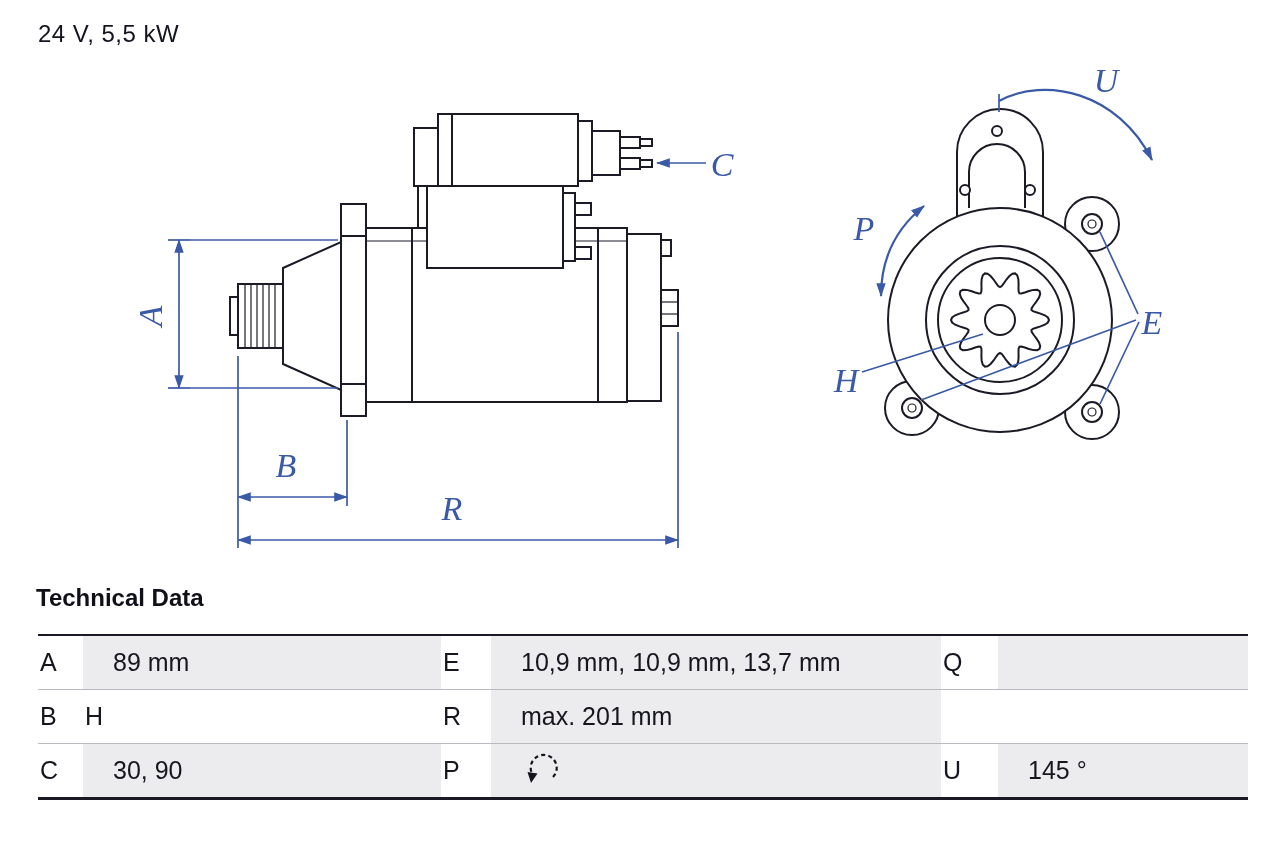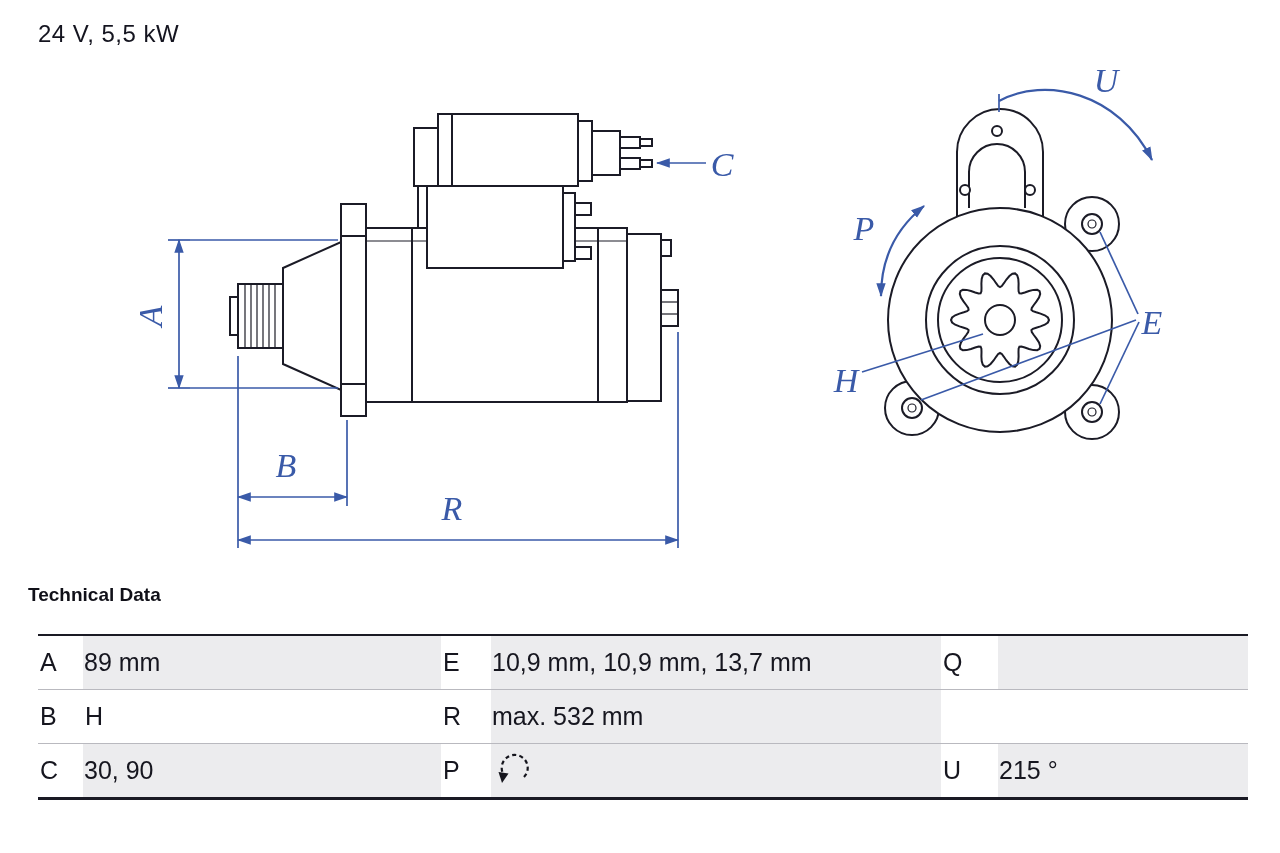--- a/index.html
+++ b/index.html
@@ -18,39 +18,39 @@
   .ink-f { stroke:#1b1b26; stroke-width:2; fill:#ffffff; stroke-linejoin:miter; }
   .ink-thin { stroke:#1b1b26; stroke-width:1.2; fill:none; }
   .blue  { stroke:#3a5aa8; stroke-width:1.7; fill:none; }
   .blue2 { stroke:#3a5aa8; stroke-width:2.2; fill:none; }
   .dim-text {
     font-family:"Liberation Serif", serif; font-style:italic;
     font-size:34px; fill:#3a5aa8;
   }
 
   .tech-heading {
-    position:absolute; left:28px; top:584px;
-    font-size:19px; font-weight:bold; color:#101018;
+    position:absolute; left:36px; top:584px;
+    font-size:24px; font-weight:bold; color:#101018;
   }
   .tech-table {
     position:absolute; left:38px; top:634px; width:1210px;
     border-bottom:3px solid #1a1a24;
   }
   .t-row {
     display:grid;
     grid-template-columns:45px 358px 50px 450px 57px 1fr;
     border-top:1px solid #b9b9bf;
   }
   .t-row:first-child { border-top:2px solid #1a1a24; }
   .cell {
     height:53px; display:flex; align-items:center;
     font-size:25px; color:#16161f; white-space:nowrap; overflow:hidden;
   }
   .key { background:#ffffff; padding-left:2px; }
-  .val { background:#ececee; padding-left:1px; }
+  .val { background:#ececee; padding-left:30px; }
 </style>
 </head>
 <body>
 
 <div class="page-title">24 V, 5,5 kW</div>
 
 <svg class="diagram-svg" width="1280" height="575" viewBox="0 0 1280 575">
   <defs>
     <marker id="arr" viewBox="0 0 12 8" refX="11" refY="4" markerWidth="14" markerHeight="10" markerUnits="userSpaceOnUse" orient="auto-start-reverse">
       <path d="M0,0 L12,4 L0,8 Z" fill="#3a5aa8"></path>
@@ -180,28 +180,28 @@
     <div class="cell val">89 mm</div>
     <div class="cell key">E</div>
     <div class="cell val">10,9 mm, 10,9 mm, 13,7 mm</div>
     <div class="cell key">Q</div>
     <div class="cell val"></div>
   </div>
   <div class="t-row">
     <div class="cell key">B</div>
     <div class="cell key">H</div>
     <div class="cell key">R</div>
-    <div class="cell val">max. 532 mm</div>
+    <div class="cell val">max. 201 mm</div>
   </div>
   <div class="t-row">
     <div class="cell key">C</div>
     <div class="cell val">30, 90</div>
     <div class="cell key">P</div>
     <div class="cell val">
       <svg width="44" height="36" viewBox="0 0 36 36">
         <path d="M 28,24 A 13 13 0 1 0 7.5,21.5" fill="none" stroke="#14141c" stroke-width="2.2" stroke-dasharray="4 3.2"></path>
         <polygon points="2.5,19 12.5,20.5 6,30" fill="#14141c"></polygon>
       </svg>
     </div>
     <div class="cell key">U</div>
-    <div class="cell val">215 °</div>
+    <div class="cell val">145 °</div>
   </div>
 </div>
 
 </body></html>

